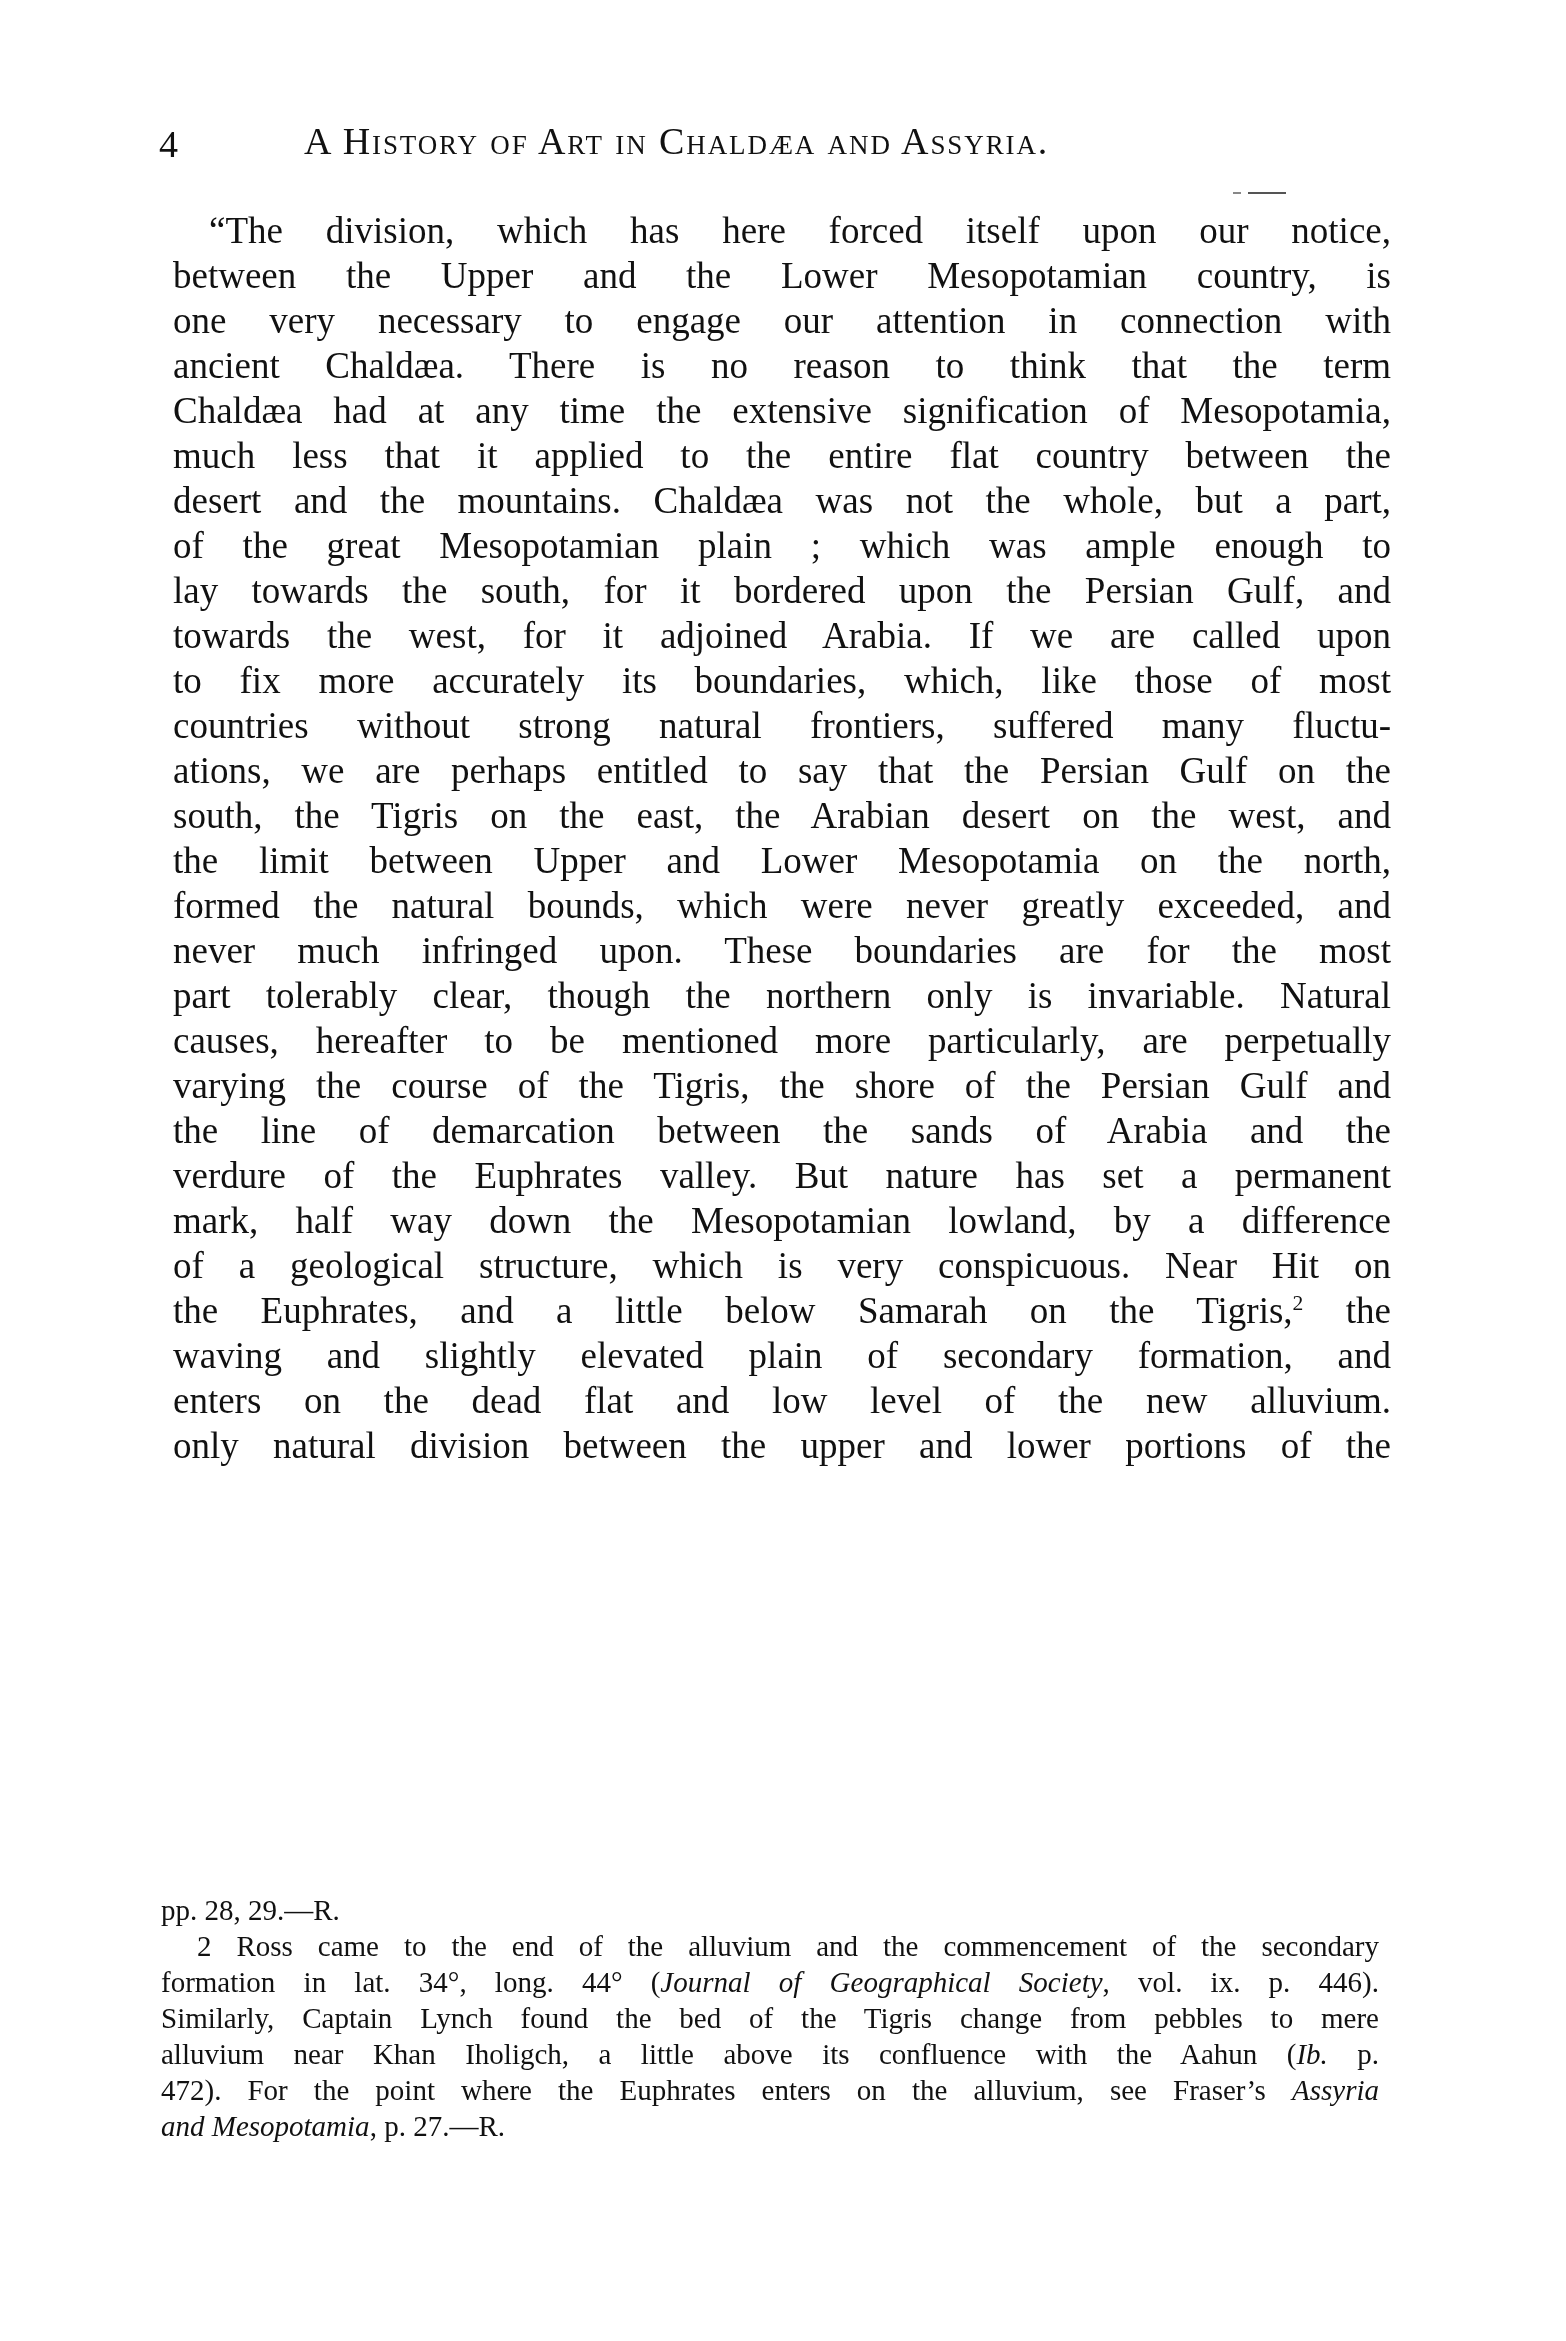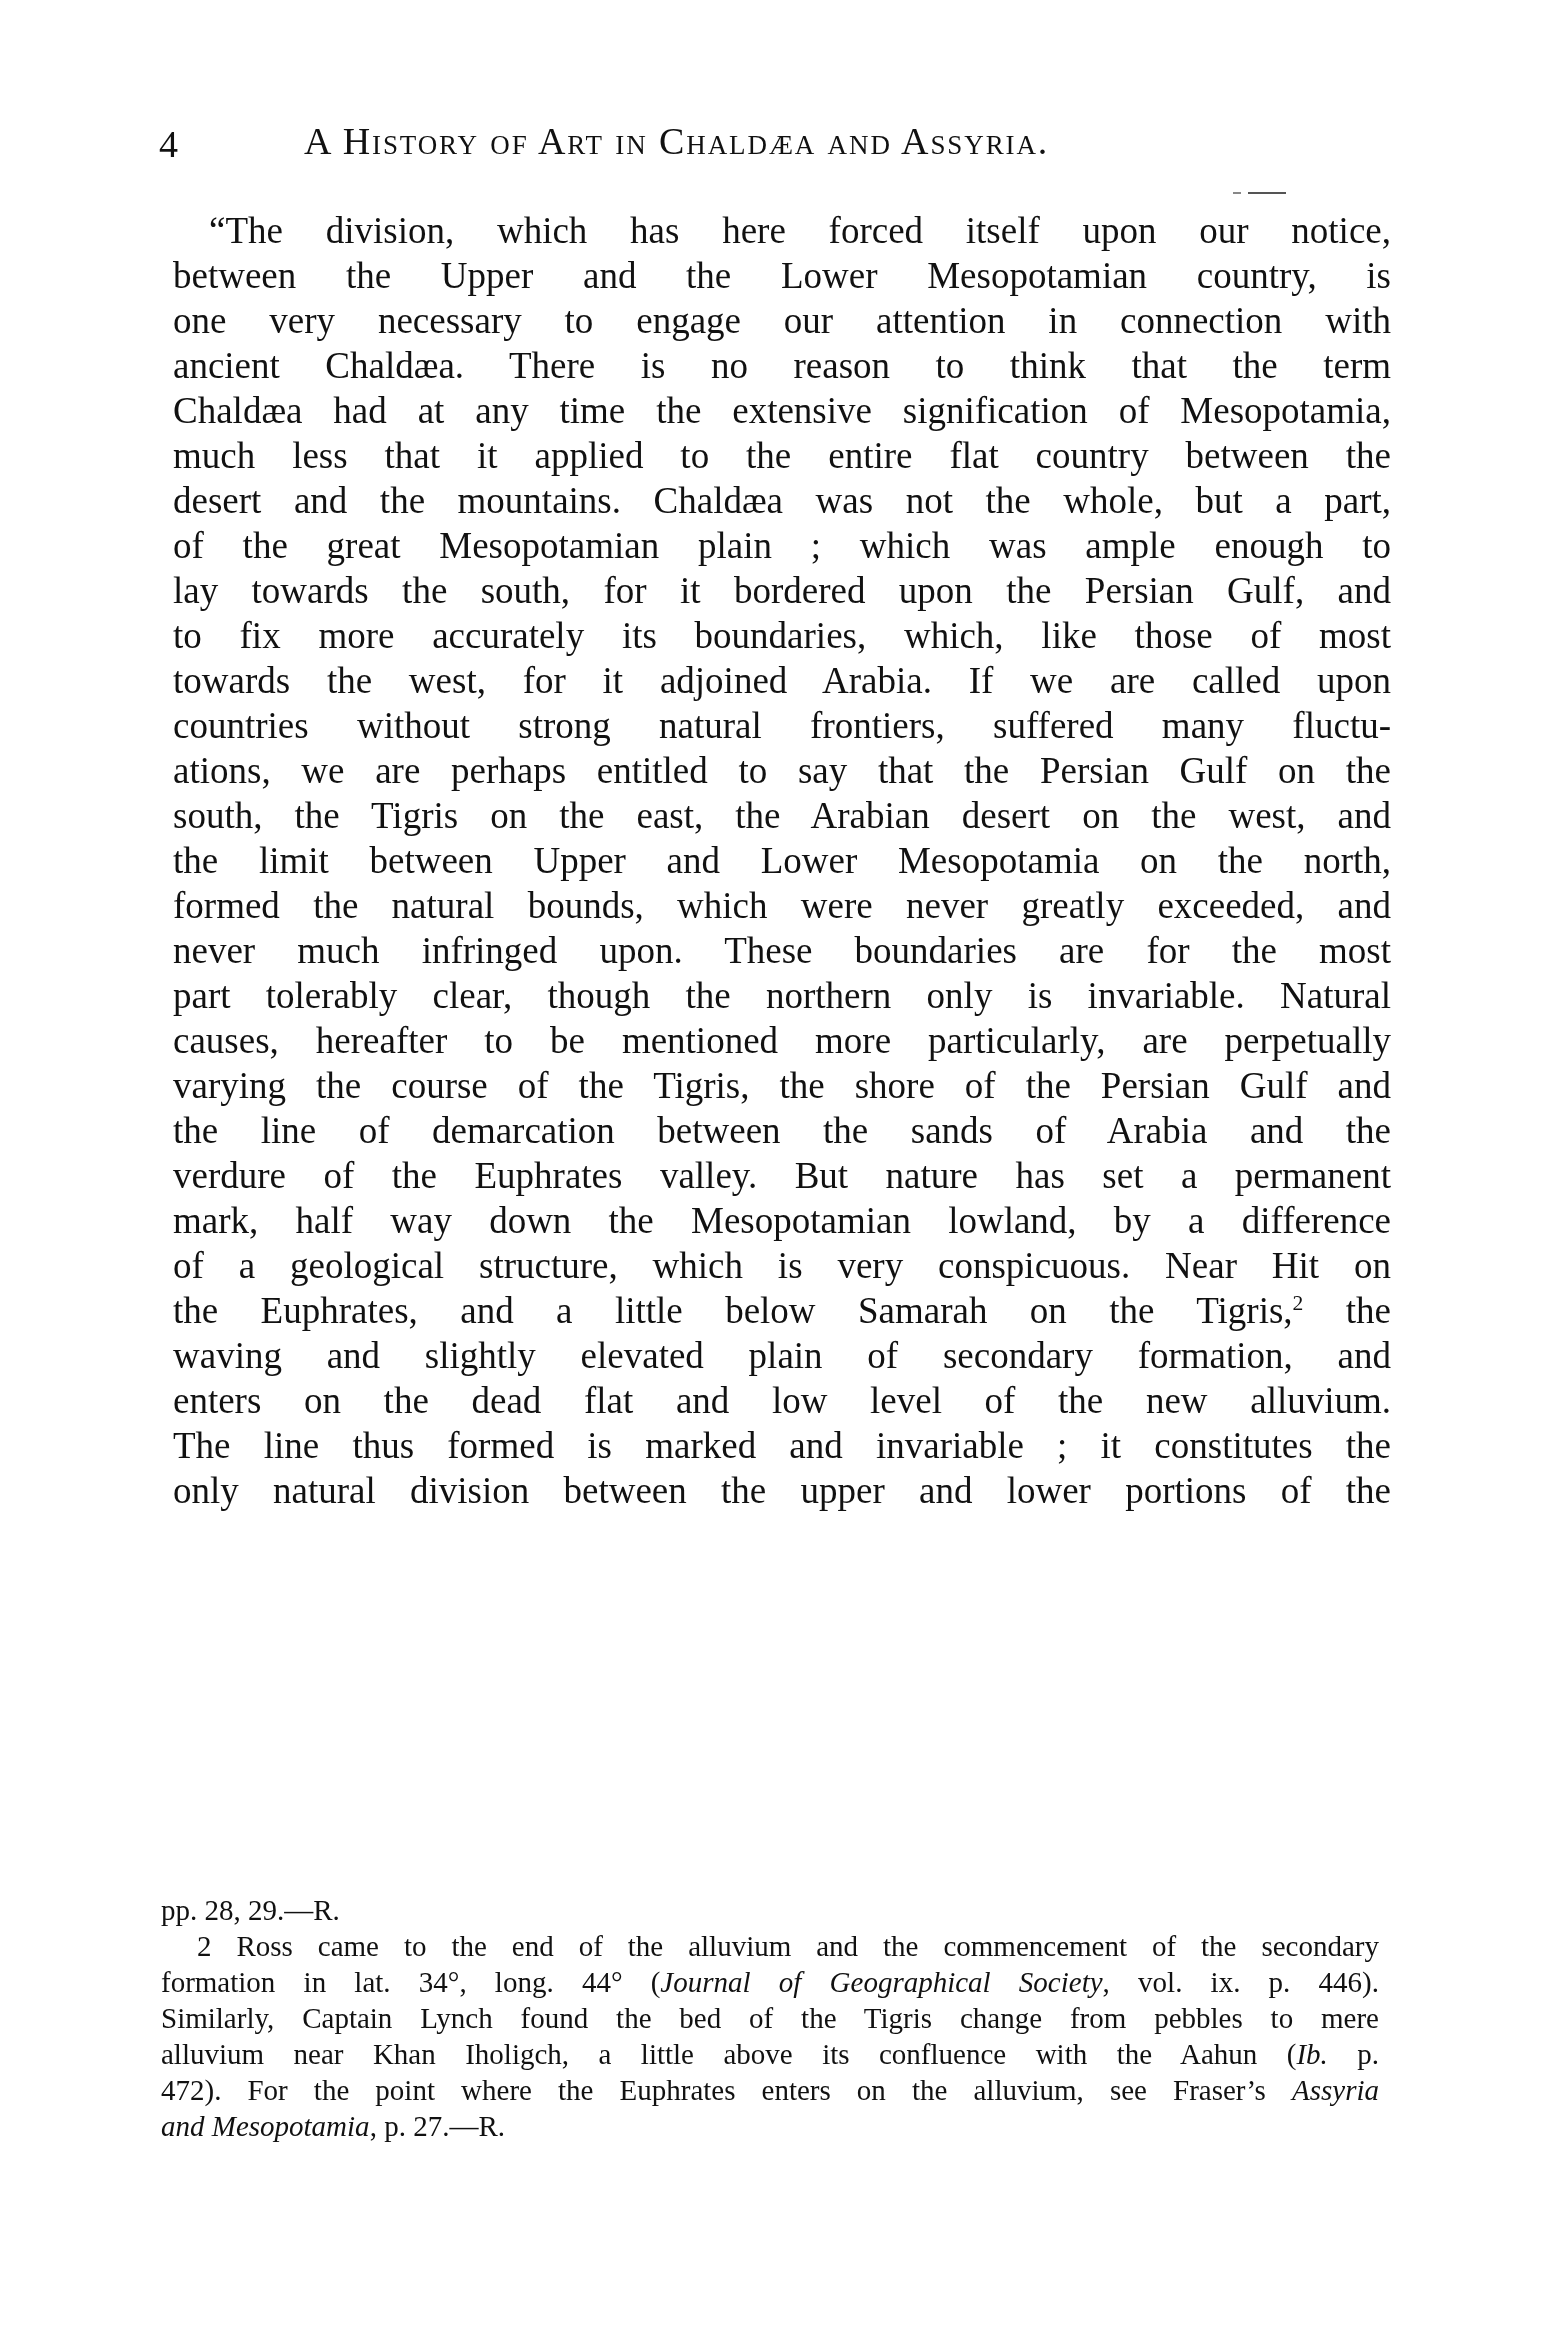--- a/index.html
+++ b/index.html
@@ -37,39 +37,38 @@
   <div class="body-text">
     <div class="line indent">“The division, which has here forced itself upon our notice,</div>
     <div class="line">between the Upper and the Lower Mesopotamian country, is</div>
     <div class="line">one very necessary to engage our attention in connection with</div>
     <div class="line">ancient Chaldæa.  There is no reason to think that the term</div>
     <div class="line">Chaldæa had at any time the extensive signification of Mesopotamia,</div>
     <div class="line">much less that it applied to the entire flat country between the</div>
     <div class="line">desert and the mountains.  Chaldæa was not the whole, but a part,</div>
     <div class="line">of the great Mesopotamian plain ; which was ample enough to</div>
     <div class="line">lay towards the south, for it bordered upon the Persian Gulf, and</div>
+    <div class="line">towards the west, for it adjoined Arabia.  If we are called upon</div>
     <div class="line">to fix more accurately its boundaries, which, like those of most</div>
-    <div class="line">towards the west, for it adjoined Arabia.  If we are called upon</div>
     <div class="line">countries without strong natural frontiers, suffered many fluctu-</div>
     <div class="line">ations, we are perhaps entitled to say that the Persian Gulf on the</div>
     <div class="line">south, the Tigris on the east, the Arabian desert on the west, and</div>
     <div class="line">the limit between Upper and Lower Mesopotamia on the north,</div>
     <div class="line">formed the natural bounds, which were never greatly exceeded, and</div>
     <div class="line">never much infringed upon.  These boundaries are for the most</div>
     <div class="line">part tolerably clear, though the northern only is invariable.  Natural</div>
     <div class="line">causes, hereafter to be mentioned more particularly, are perpetually</div>
     <div class="line">varying the course of the Tigris, the shore of the Persian Gulf and</div>
     <div class="line">the line of demarcation between the sands of Arabia and the</div>
     <div class="line">verdure of the Euphrates valley.  But nature has set a permanent</div>
     <div class="line">mark, half way down the Mesopotamian lowland, by a difference</div>
     <div class="line">of a geological structure, which is very conspicuous.  Near Hit on</div>
     <div class="line"><span>the Euphrates, and a little below Samarah on the Tigris,</span><sup>2</sup><span> the</span></div>
     <div class="line">waving and slightly elevated plain of secondary formation, and</div>
     <div class="line">enters on the dead flat and low level of the new alluvium.</div>
-    <div class="line">The line thus formed is marked and invariable ; it constitutes the</div>
     <div class="line">only natural division between the upper and lower portions of the</div>
   </div>
 
   <div class="footnotes">
     <div class="fn-line short">pp. 28, 29.—R.</div>
     <div class="fn-line indent"><span>2</span> <span>Ross came to the end of the alluvium and the commencement of the secondary</span></div>
     <div class="fn-line"><span>formation in lat. 34°, long. 44° (</span><i>Journal of Geographical Society</i><span>, vol. ix. p. 446).</span></div>
     <div class="fn-line">Similarly, Captain Lynch found the bed of the Tigris change from pebbles to mere</div>
     <div class="fn-line"><span>alluvium near Khan Iholigch, a little above its confluence with the Aahun (</span><i>Ib.</i><span> p.</span></div>
     <div class="fn-line"><span>472).  For the point where the Euphrates enters on the alluvium, see Fraser’s </span><i>Assyria</i></div>

